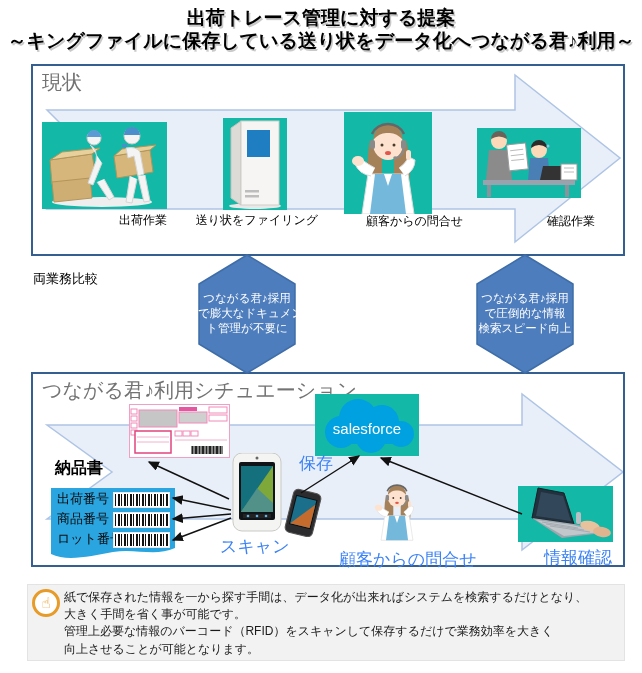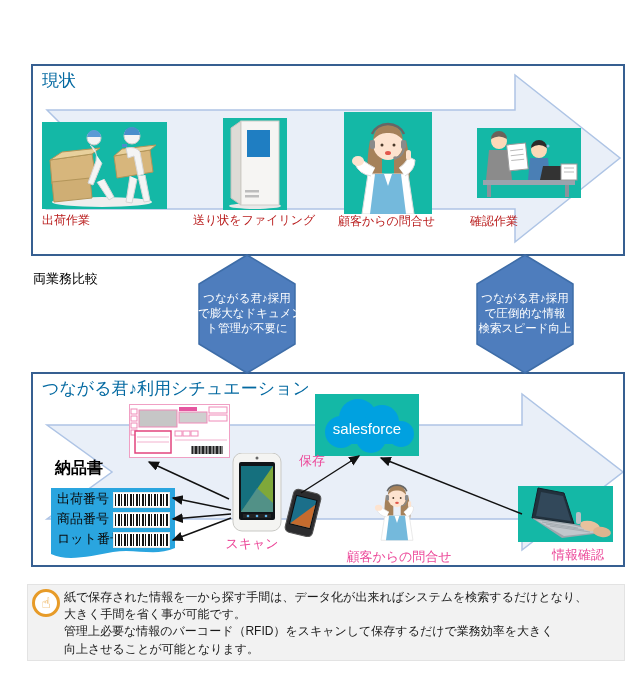--- a/index.html
+++ b/index.html
@@ -8,51 +8,55 @@
     font-family:"Liberation Sans","DejaVu Sans",sans-serif;color:#000;
   }
   .abs{position:absolute;}
   
   .title{position:absolute;left:0;top:6px;width:642px;text-align:center;line-height:1.22;}
   .title .t1,.title .t2{font-weight:bold;font-size:19px;white-space:nowrap;text-shadow:1.5px 1.5px 0 #c9c9c9;}
   
   .box{position:absolute;left:31px;width:594px;border:2px solid #365f91;background:#fff;box-sizing:border-box;}
   .box1{top:64px;height:192px;}
   .box2{top:372px;height:195px;}
-  .sec-h{font-size:17px;color:#0369a1;white-space:nowrap;}
+  .sec-h{font-size:20px;color:#737373;white-space:nowrap;}
   .flow-arrow{position:absolute;left:0;top:0;}
   .ill{position:absolute;margin:0;background:#14b8a6;}
-  .step-label{position:absolute;font-size:12px;text-align:left;white-space:nowrap;color:#b91c1c;}
+  .step-label{position:absolute;font-size:12px;text-align:right;white-space:nowrap;color:#000000;}
   
   .hexagon{position:absolute;width:98px;height:120px;z-index:6;}
   .hexagon svg{position:absolute;left:0;top:0;}
   .hex-text{position:absolute;left:0;top:37px;width:98px;text-align:center;color:#fff;font-size:11.5px;line-height:15px;}
   .hex-text div{white-space:nowrap;}
   .cmp-h{position:absolute;left:33px;top:270px;font-size:13px;}
   
-  .small-label{position:absolute;font-size:13px;color:#ec4899;white-space:nowrap;font-family:Liberation Mono, monospace;}
+  .small-label{position:absolute;font-size:17px;color:#3b82f6;white-space:nowrap;font-family:Liberation Mono, monospace;}
   .deliv-title{position:absolute;font-size:16px;font-weight:bold;color:#000;}
   .blue-slip{position:absolute;left:18px;top:114px;width:124px;height:74px;}
   .slip-row-label{position:absolute;left:6px;font-size:13px;color:#0a0a0a;white-space:nowrap;}
   .barcode{position:absolute;left:63px;width:53px;height:12px;background:
      repeating-linear-gradient(90deg,#111 0 1px,#fff 1px 3px,#111 3px 5px,#fff 5px 6px);
      border:1px solid #fff;box-shadow:0 0 0 1px #e9e9e9;}
   .connectors{position:absolute;left:0;top:0;pointer-events:none;z-index:5;}
   
   .note{position:absolute;left:27px;top:584px;width:598px;height:77px;background:#f2f2f2;border:1px solid #e3e3e3;box-sizing:border-box;}
   .note-icon{position:absolute;left:4px;top:4px;width:28px;height:28px;border-radius:50%;
      border:3px solid #e79b28;box-sizing:border-box;color:#e79b28;font-size:15px;line-height:22px;text-align:center;background:#fff;}
   .note-text{position:absolute;left:36px;top:4px;font-size:12px;line-height:17.2px;color:#1a1a1a;}
   .note-text div{white-space:nowrap;}
 </style>
 </head>
 <body>
 
 <div class="slide">
 
+  <header class="title">
+    <div class="t1">出荷トレース管理に対する提案</div>
+    <div class="t2">～キングファイルに保存している送り状をデータ化へつながる君♪利用～</div>
+  </header>
 
   <section class="box box1">
     <div class="sec-h abs" style="left:9px;top:3px;">現状</div>
 
     <svg class="flow-arrow" width="590" height="188" viewBox="0 0 590 188">
       <polygon points="14,44 482,44 482,9 587,92 482,176 482,143 14,143 64,94" fill="#e9eff8" stroke="#aec4e5" stroke-width="1.5"></polygon>
     </svg>
 
     <figure class="ill" style="left:9px;top:56px;width:125px;height:87px;">
       <svg width="125" height="87" viewBox="0 0 125 87">

